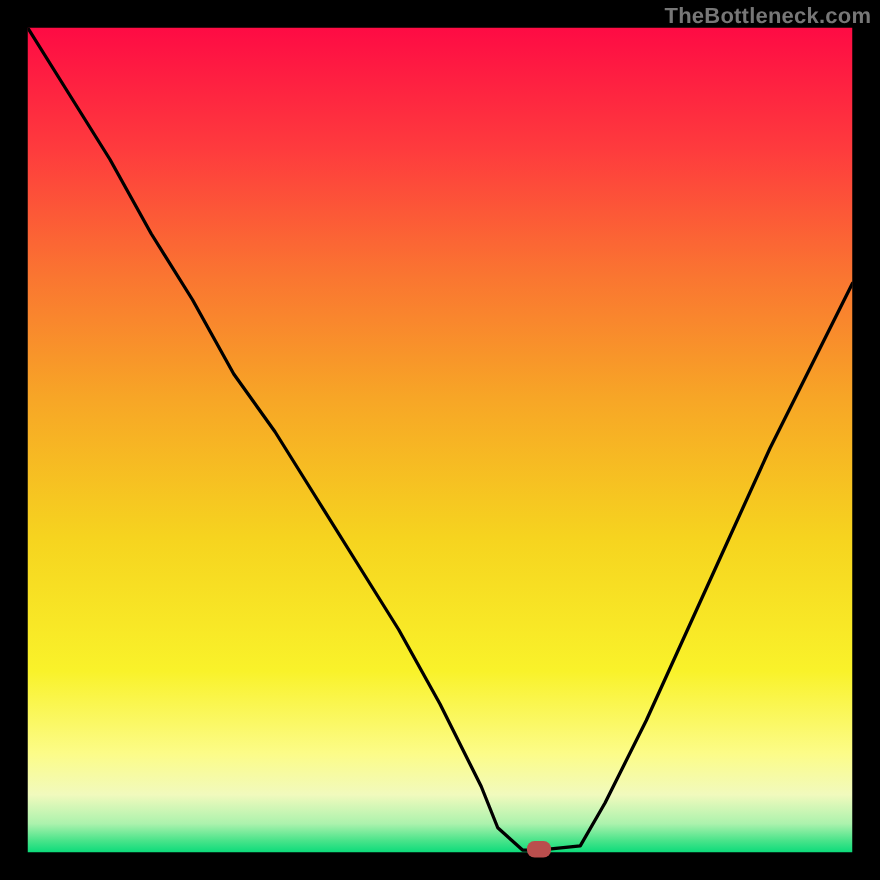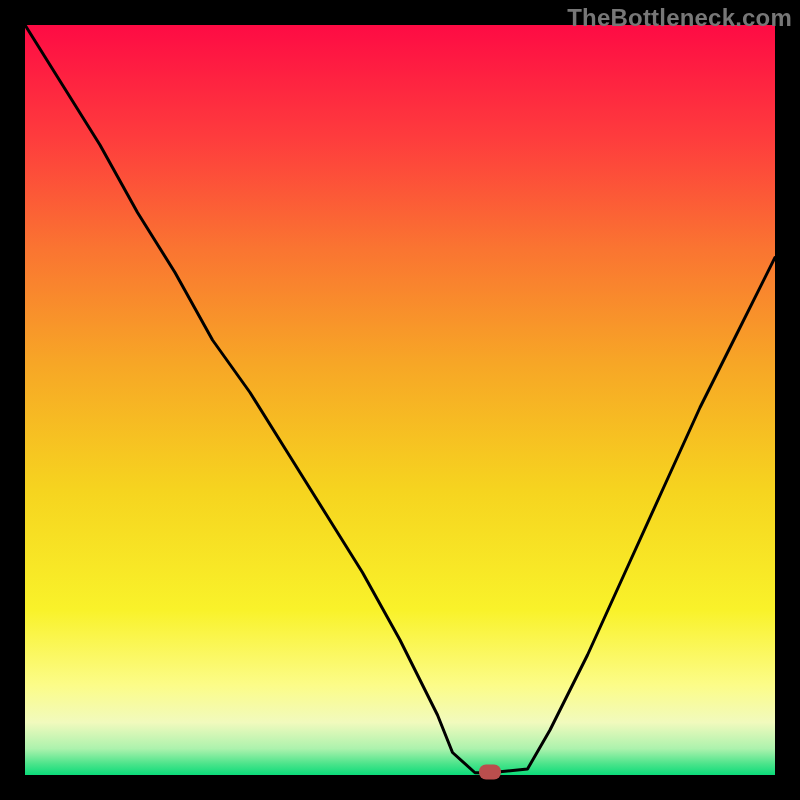--- a/index.html
+++ b/index.html
@@ -14,21 +14,21 @@
     position: relative;
     width: 800px;
     height: 800px;
     background: #000;
   }
   .watermark {
     position: absolute;
     top: 4px;
     right: 8px;
     font-family: Arial, Helvetica, sans-serif;
-    font-size: 24px;
+    font-size: 20px;
     font-weight: 600;
     color: #777777;
     letter-spacing: 0.2px;
     z-index: 50;
   }
   svg.plot {
     position: absolute;
     left: 25px;
     top: 25px;
     width: 750px;

